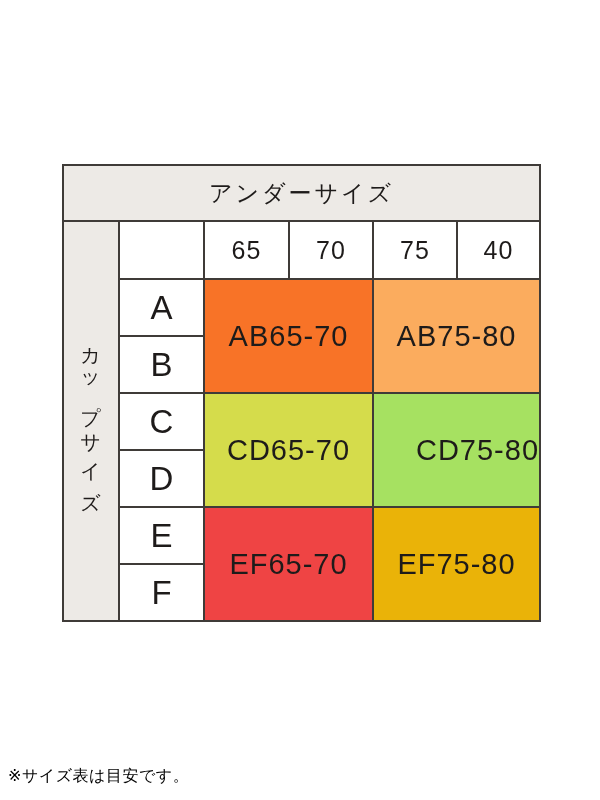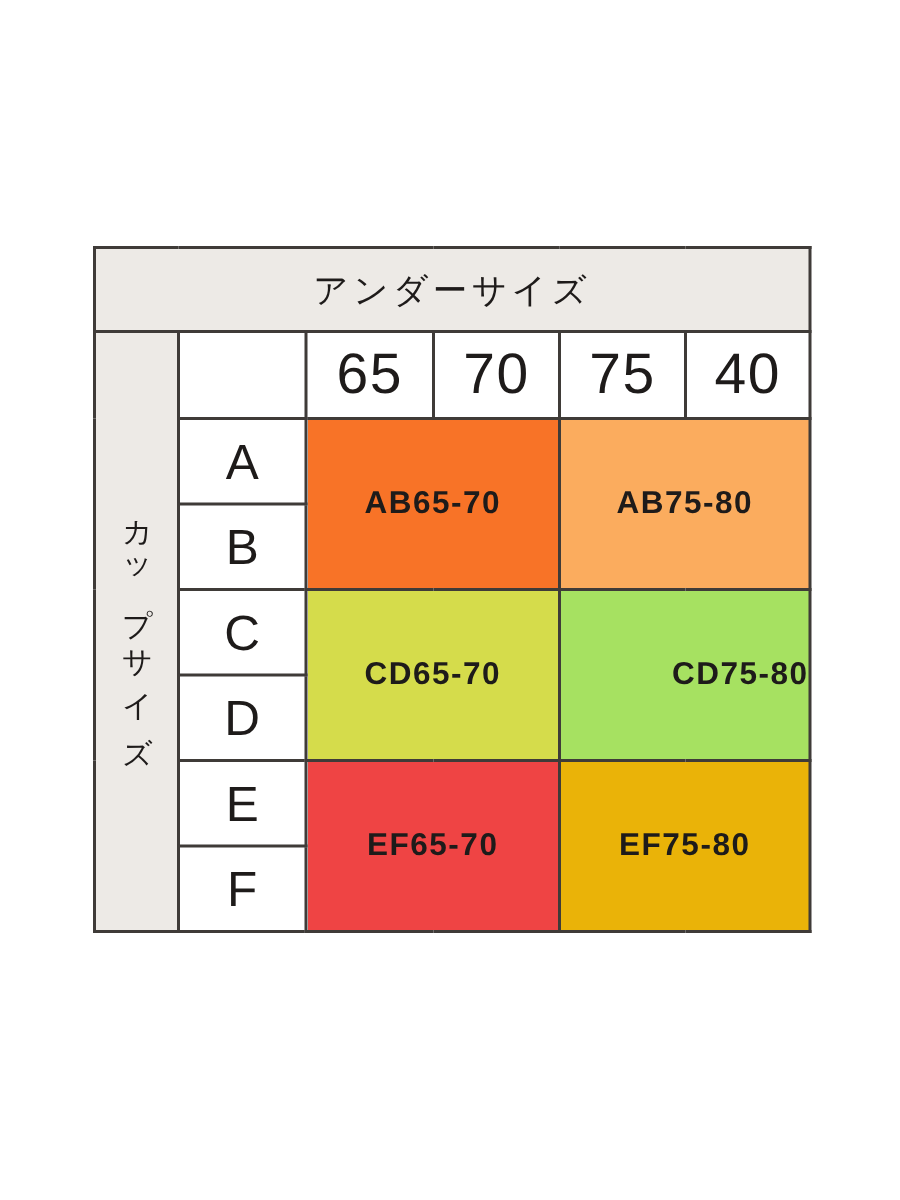--- a/index.html
+++ b/index.html
@@ -28,27 +28,27 @@
     font-size:23px; letter-spacing:3px; font-weight:400;
   }
   td.left-header { }
   .vtext {
     writing-mode:vertical-rl; text-orientation:upright;
     font-size:20px; letter-spacing:6px; line-height:1;
     display:inline-block;
   }
   td.corner-cell { }
   td.us-cell {
-    font-size:38px; letter-spacing:1px;
+    font-size:25px; letter-spacing:1px;
   }
   td.cup-cell {
     font-size:33px;
   }
   td.data-cell {
-    font-size:21px; font-weight:700; letter-spacing:1px;
+    font-size:29px; font-weight:400; letter-spacing:1px;
   }
 
   .footnote {
     position:absolute; left:8px; top:766px;
     font-size:16px; color:#000000; letter-spacing:0.5px;
   }
 </style>
 </head>
 <body>
 
@@ -102,13 +102,14 @@
       <td class="cup-cell">E</td>
       <td class="data-cell" colspan="2" rowspan="2" style="background-color: #ef4444;">EF65-70</td>
       <td class="data-cell" colspan="2" rowspan="2" style="background-color: #eab308;">EF75-80</td>
     </tr>
     <tr class="r-cup">
       <td class="cup-cell">F</td>
     </tr>
   </tbody>
     </table>
 
+  <div class="footnote">※サイズ表は目安です。</div>
 </div>
 
 </body></html>

